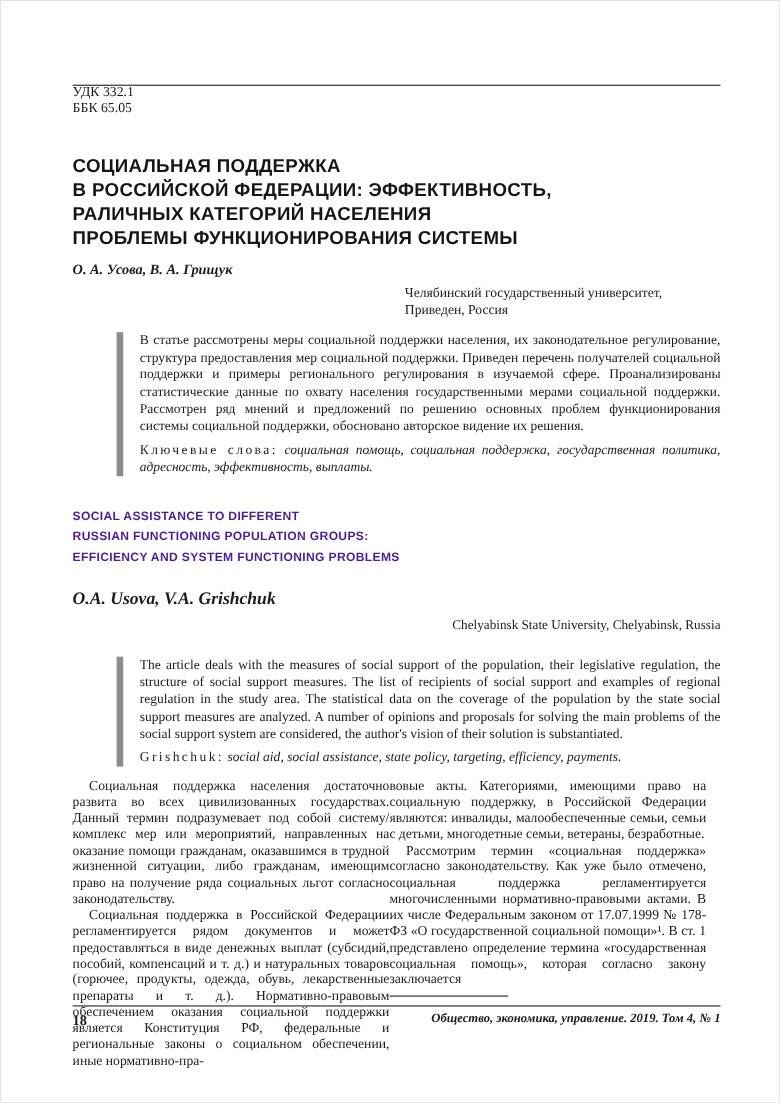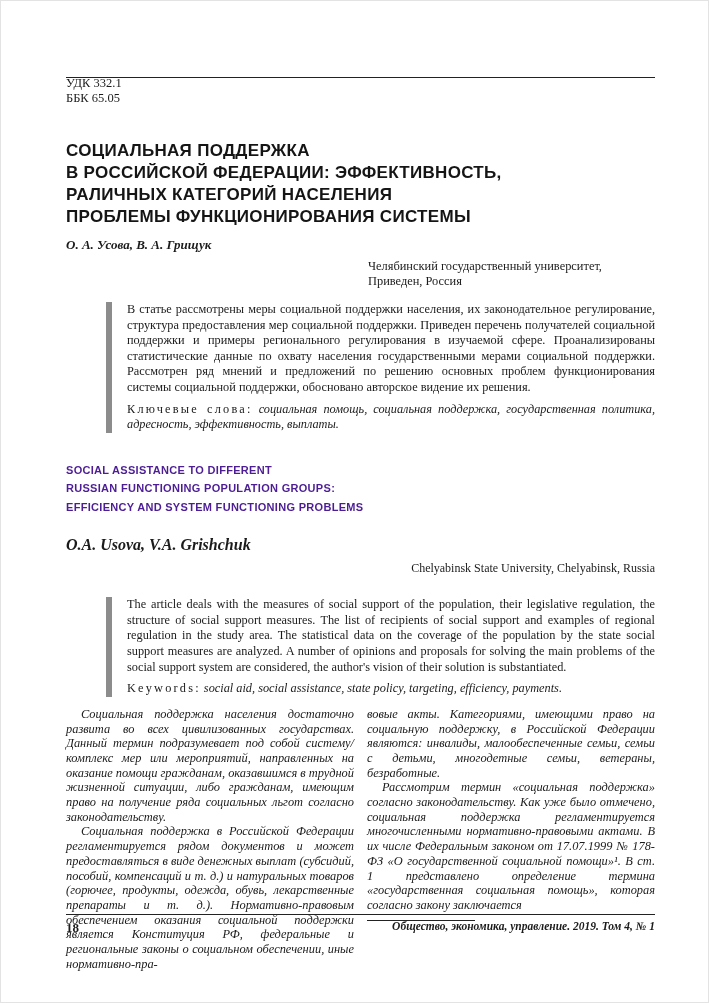--- a/index.html
+++ b/index.html
@@ -28,21 +28,21 @@
   .kw-text { font-style:italic; }
 
   .en-title {
     margin-top:28px; font-family:"Liberation Sans", sans-serif; font-weight:700;
     font-size:11px; line-height:18.5px; letter-spacing:0.3px; color:#4c1d95;
   }
   .en-authors { margin-top:21px; font-weight:700; font-style:italic; font-size:16px; line-height:15px; }
   .en-affiliation { margin-top:9px; text-align:right; font-size:12px; line-height:14px; }
   .en-abstract { margin-top:22px; }
 
-  .columns { display:flex; gap:13px; margin-top:10px;font-style:italic; }
+  .columns { display:flex; margin-top:10px; }
   .col { width:288px; font-size:12.4px; line-height:14.7px; text-align:justify; }
   .col p { margin:0; text-indent:15px; }
   .col p.no-indent { text-indent:0; }
 
   .footnote-rule { width:108px; border-top:1.2px solid #222; margin:7px 0 3px 0; }
   .footnote { margin:0; font-size:11.4px; line-height:13.9px; text-align:justify; text-indent:12px; }
 
   .footer {
     position:absolute; left:66px; top:914px; width:589px;
     border-top:1.4px solid #222; display:flex; justify-content:space-between; align-items:flex-start;
@@ -88,21 +88,21 @@
       <div>RUSSIAN FUNCTIONING POPULATION GROUPS:</div>
       <div>EFFICIENCY AND SYSTEM FUNCTIONING PROBLEMS</div>
     </div>
 
     <div class="en-authors">O.A. Usova, V.A. Grishchuk</div>
 
     <div class="en-affiliation">Chelyabinsk State University, Chelyabinsk, Russia</div>
 
     <div class="abstract-block en-abstract">
       <p class="abstract-text">The article deals with the measures of social support of the population, their legislative regulation, the structure of social support measures. The list of recipients of social support and examples of regional regulation in the study area. The statistical data on the coverage of the population by the state social support measures are analyzed. A number of opinions and proposals for solving the main problems of the social support system are considered, the author's vision of their solution is substantiated.</p>
-      <p class="keywords"><span class="kw-label">Keywords:</span> <span class="kw-text">social aid, social assistance, state policy, targeting, efficiency, payments.</span></p>
+      <p class="keywords"><span class="kw-label">Grishchuk:</span> <span class="kw-text">social aid, social assistance, state policy, targeting, efficiency, payments.</span></p>
     </div>
 
     <div class="columns">
       <div class="col">
         <p>Социальная поддержка населения достаточно развита во всех цивилизованных государствах. Данный термин подразумевает под собой систему/комплекс мер или мероприятий, направленных на оказание помощи гражданам, оказавшимся в трудной жизненной ситуации, либо гражданам, имеющим право на получение ряда социальных льгот согласно законодательству.</p>
         <p>Социальная поддержка в Российской Федерации регламентируется рядом документов и может предоставляться в виде денежных выплат (субсидий, пособий, компенсаций и т. д.) и натуральных товаров (горючее, продукты, одежда, обувь, лекарственные препараты и т. д.). Нормативно-правовым обеспечением оказания социальной поддержки является Конституция РФ, федеральные и региональные законы о социальном обеспечении, иные нормативно-пра-</p>
       </div>
       <div class="col">
         <p class="no-indent">вовые акты. Категориями, имеющими право на социальную поддержку, в Российской Федерации являются: инвалиды, малообеспеченные семьи, семьи с детьми, многодетные семьи, ветераны, безработные.</p>
         <p>Рассмотрим термин «социальная поддержка» согласно законодательству. Как уже было отмечено, социальная поддержка регламентируется многочисленными нормативно-правовыми актами. В их числе Федеральным законом от 17.07.1999 № 178-ФЗ «О государственной социальной помощи»¹. В ст. 1 представлено определение термина «государственная социальная помощь», которая согласно закону заключается</p>

